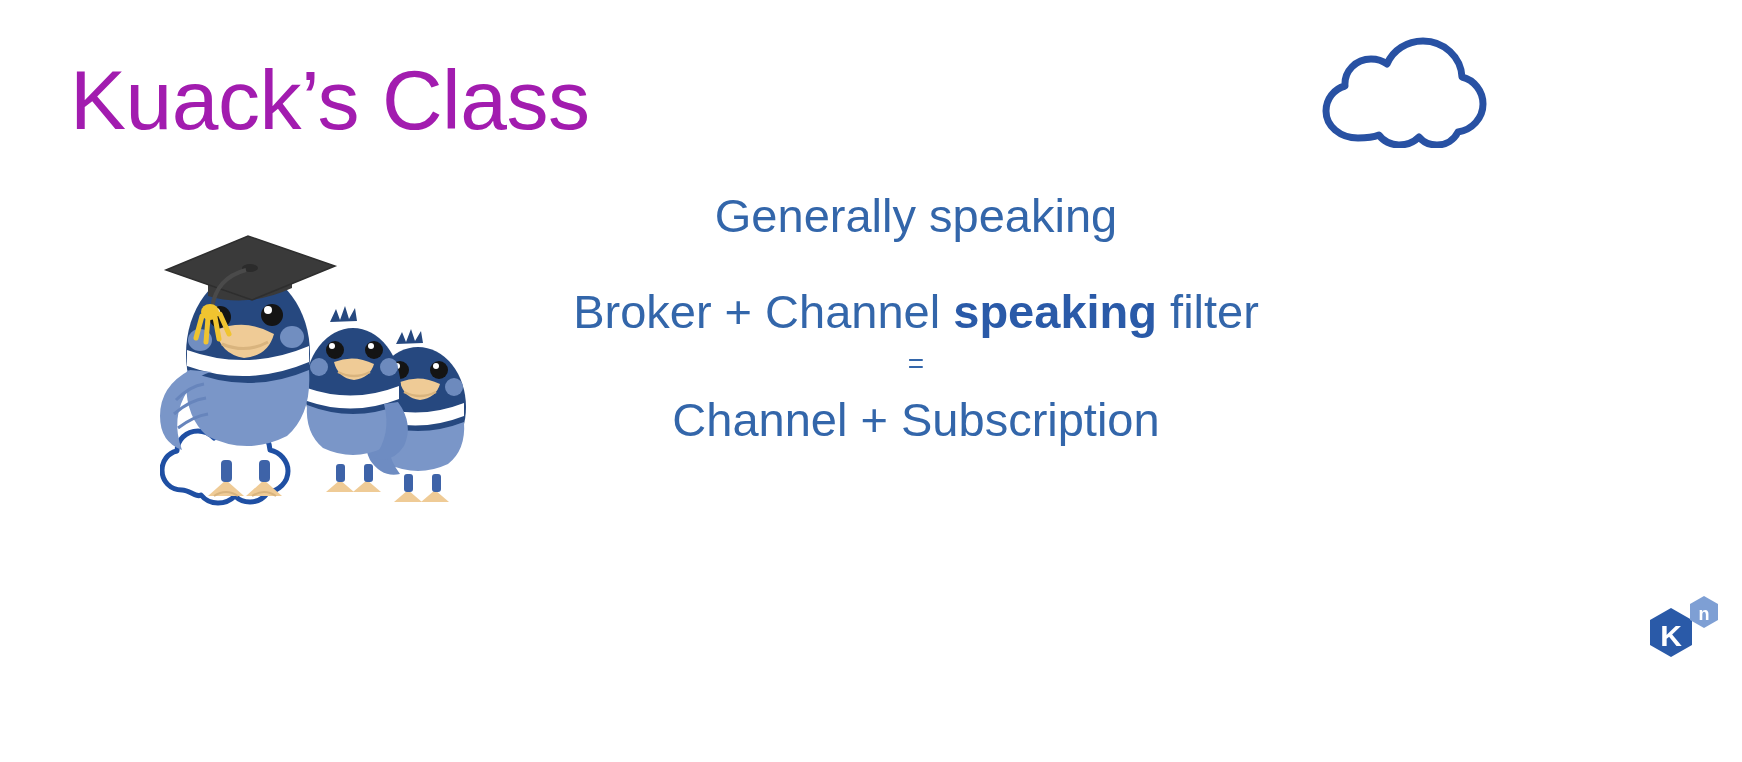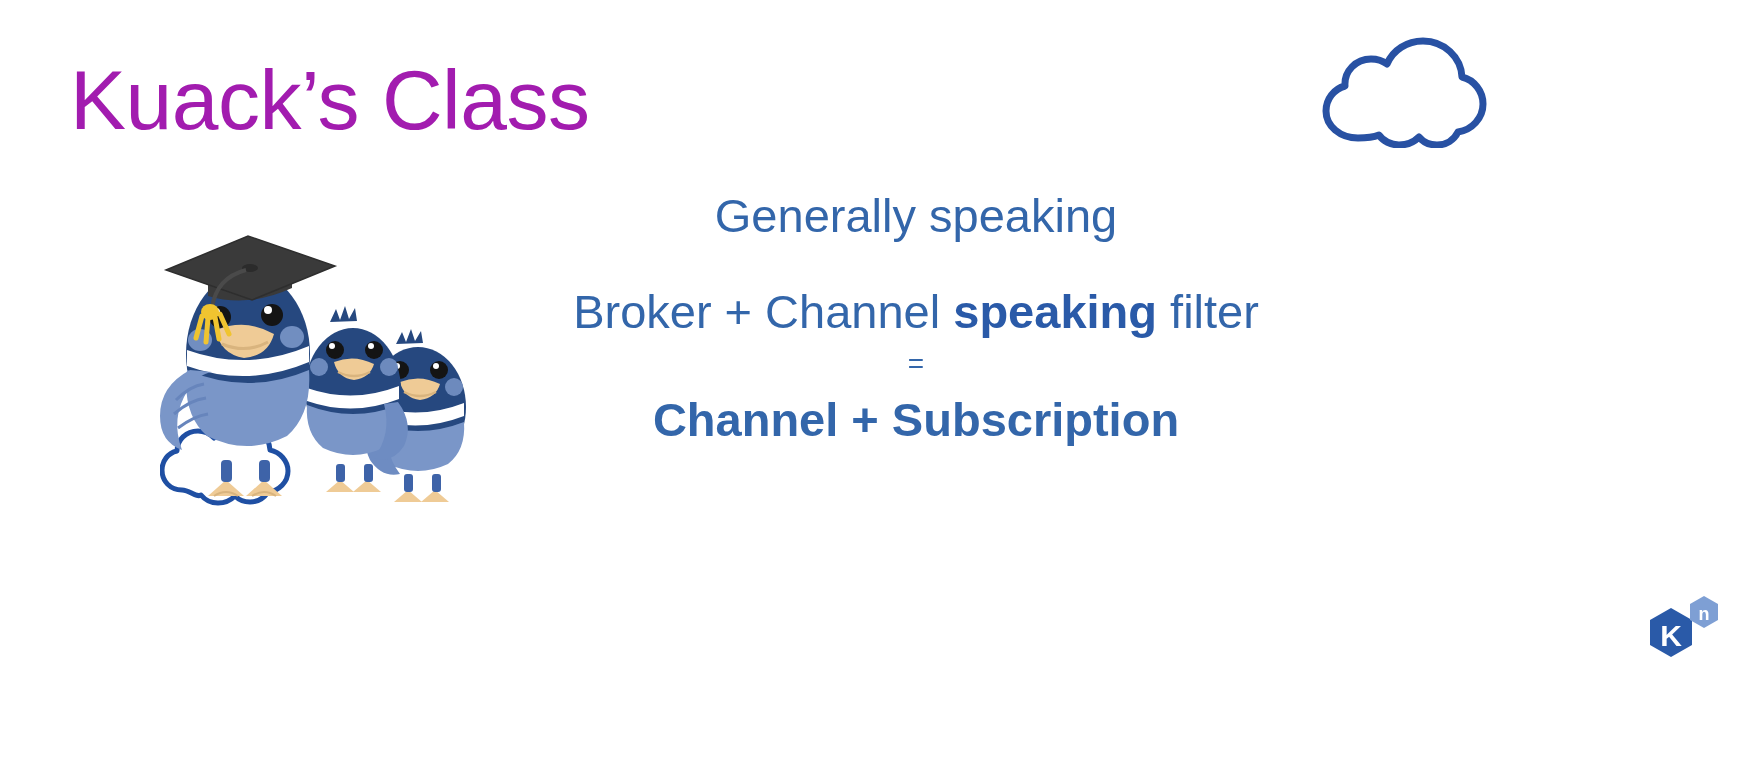--- a/index.html
+++ b/index.html
@@ -70,21 +70,21 @@
   }
   #line-generally { margin: 0 0 44px 0; }
   #line-equation  { margin: 0 0 12px 0; }
   #line-equals {
     font-size: 28px;
     font-weight: 400;
     line-height: 1.1;
     color: #3366AA;
     margin: 0 0 14px 0;
   }
-  #line-result    { margin: 0; font-weight: bold; }
+  #line-result    { margin: 0; }
   .bold-word {
     font-weight: 700;
     color: #2A5AA8;
   }
 
   
   #knative-logo {
     position: absolute;
     left: 1640px;
     top: 592px;

